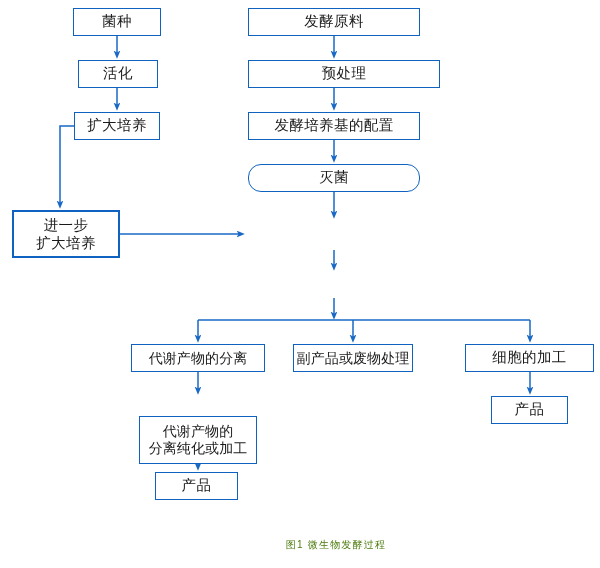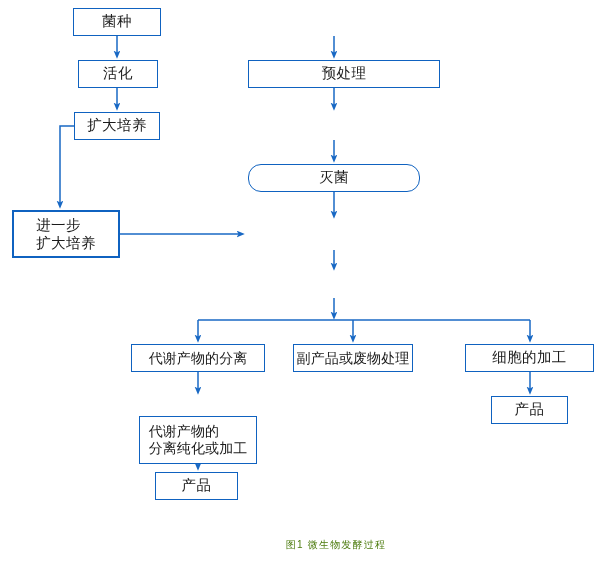--- a/index.html
+++ b/index.html
@@ -26,21 +26,21 @@
   }
   .node {
     position: absolute;
     box-sizing: border-box;
     border: 1.6px solid #0f62c0;
     background: #ffffff;
     color: #1a1a1a;
     display: flex;
     align-items: center;
     justify-content: center;
-    text-align: left;
+    text-align: center;
     font-size: 14.5px;
     line-height: 1.18;
     letter-spacing: 0.4px;
     white-space: pre-line;
     z-index: 2;
   }
   .node.emph {
     border-width: 2.4px;
   }
   .node.tight {
@@ -106,23 +106,25 @@
 
   <div class="node" style="left:73px; top:8px; width:88px; height:28px;">菌种</div>
 
   <div class="node" style="left:78px; top:60px; width:80px; height:28px;">活化</div>
 
   <div class="node" style="left:74px; top:112px; width:86px; height:28px;">扩大培养</div>
 
   <div class="node emph two-line" style="left:12px; top:210px; width:108px; height:48px;">进一步
 扩大培养</div>
 
+  <div class="node" style="left:248px; top:8px; width:172px; height:28px;">发酵原料</div>
 
   <div class="node" style="left:248px; top:60px; width:192px; height:28px;">预处理</div>
 
+  <div class="node" style="left:248px; top:112px; width:172px; height:28px;">发酵培养基的配置</div>
 
   <div class="node" style="left:248px; top:164px; width:172px; height:28px;border-radius:13px;">灭菌</div>
 
 
 
   <div class="node tight" style="left:131px; top:344px; width:134px; height:28px;">代谢产物的分离</div>
 
   <div class="node tight" style="left:293px; top:344px; width:120px; height:28px;">副产品或废物处理</div>
 
   <div class="node" style="left:465px; top:344px; width:129px; height:28px;">细胞的加工</div>

